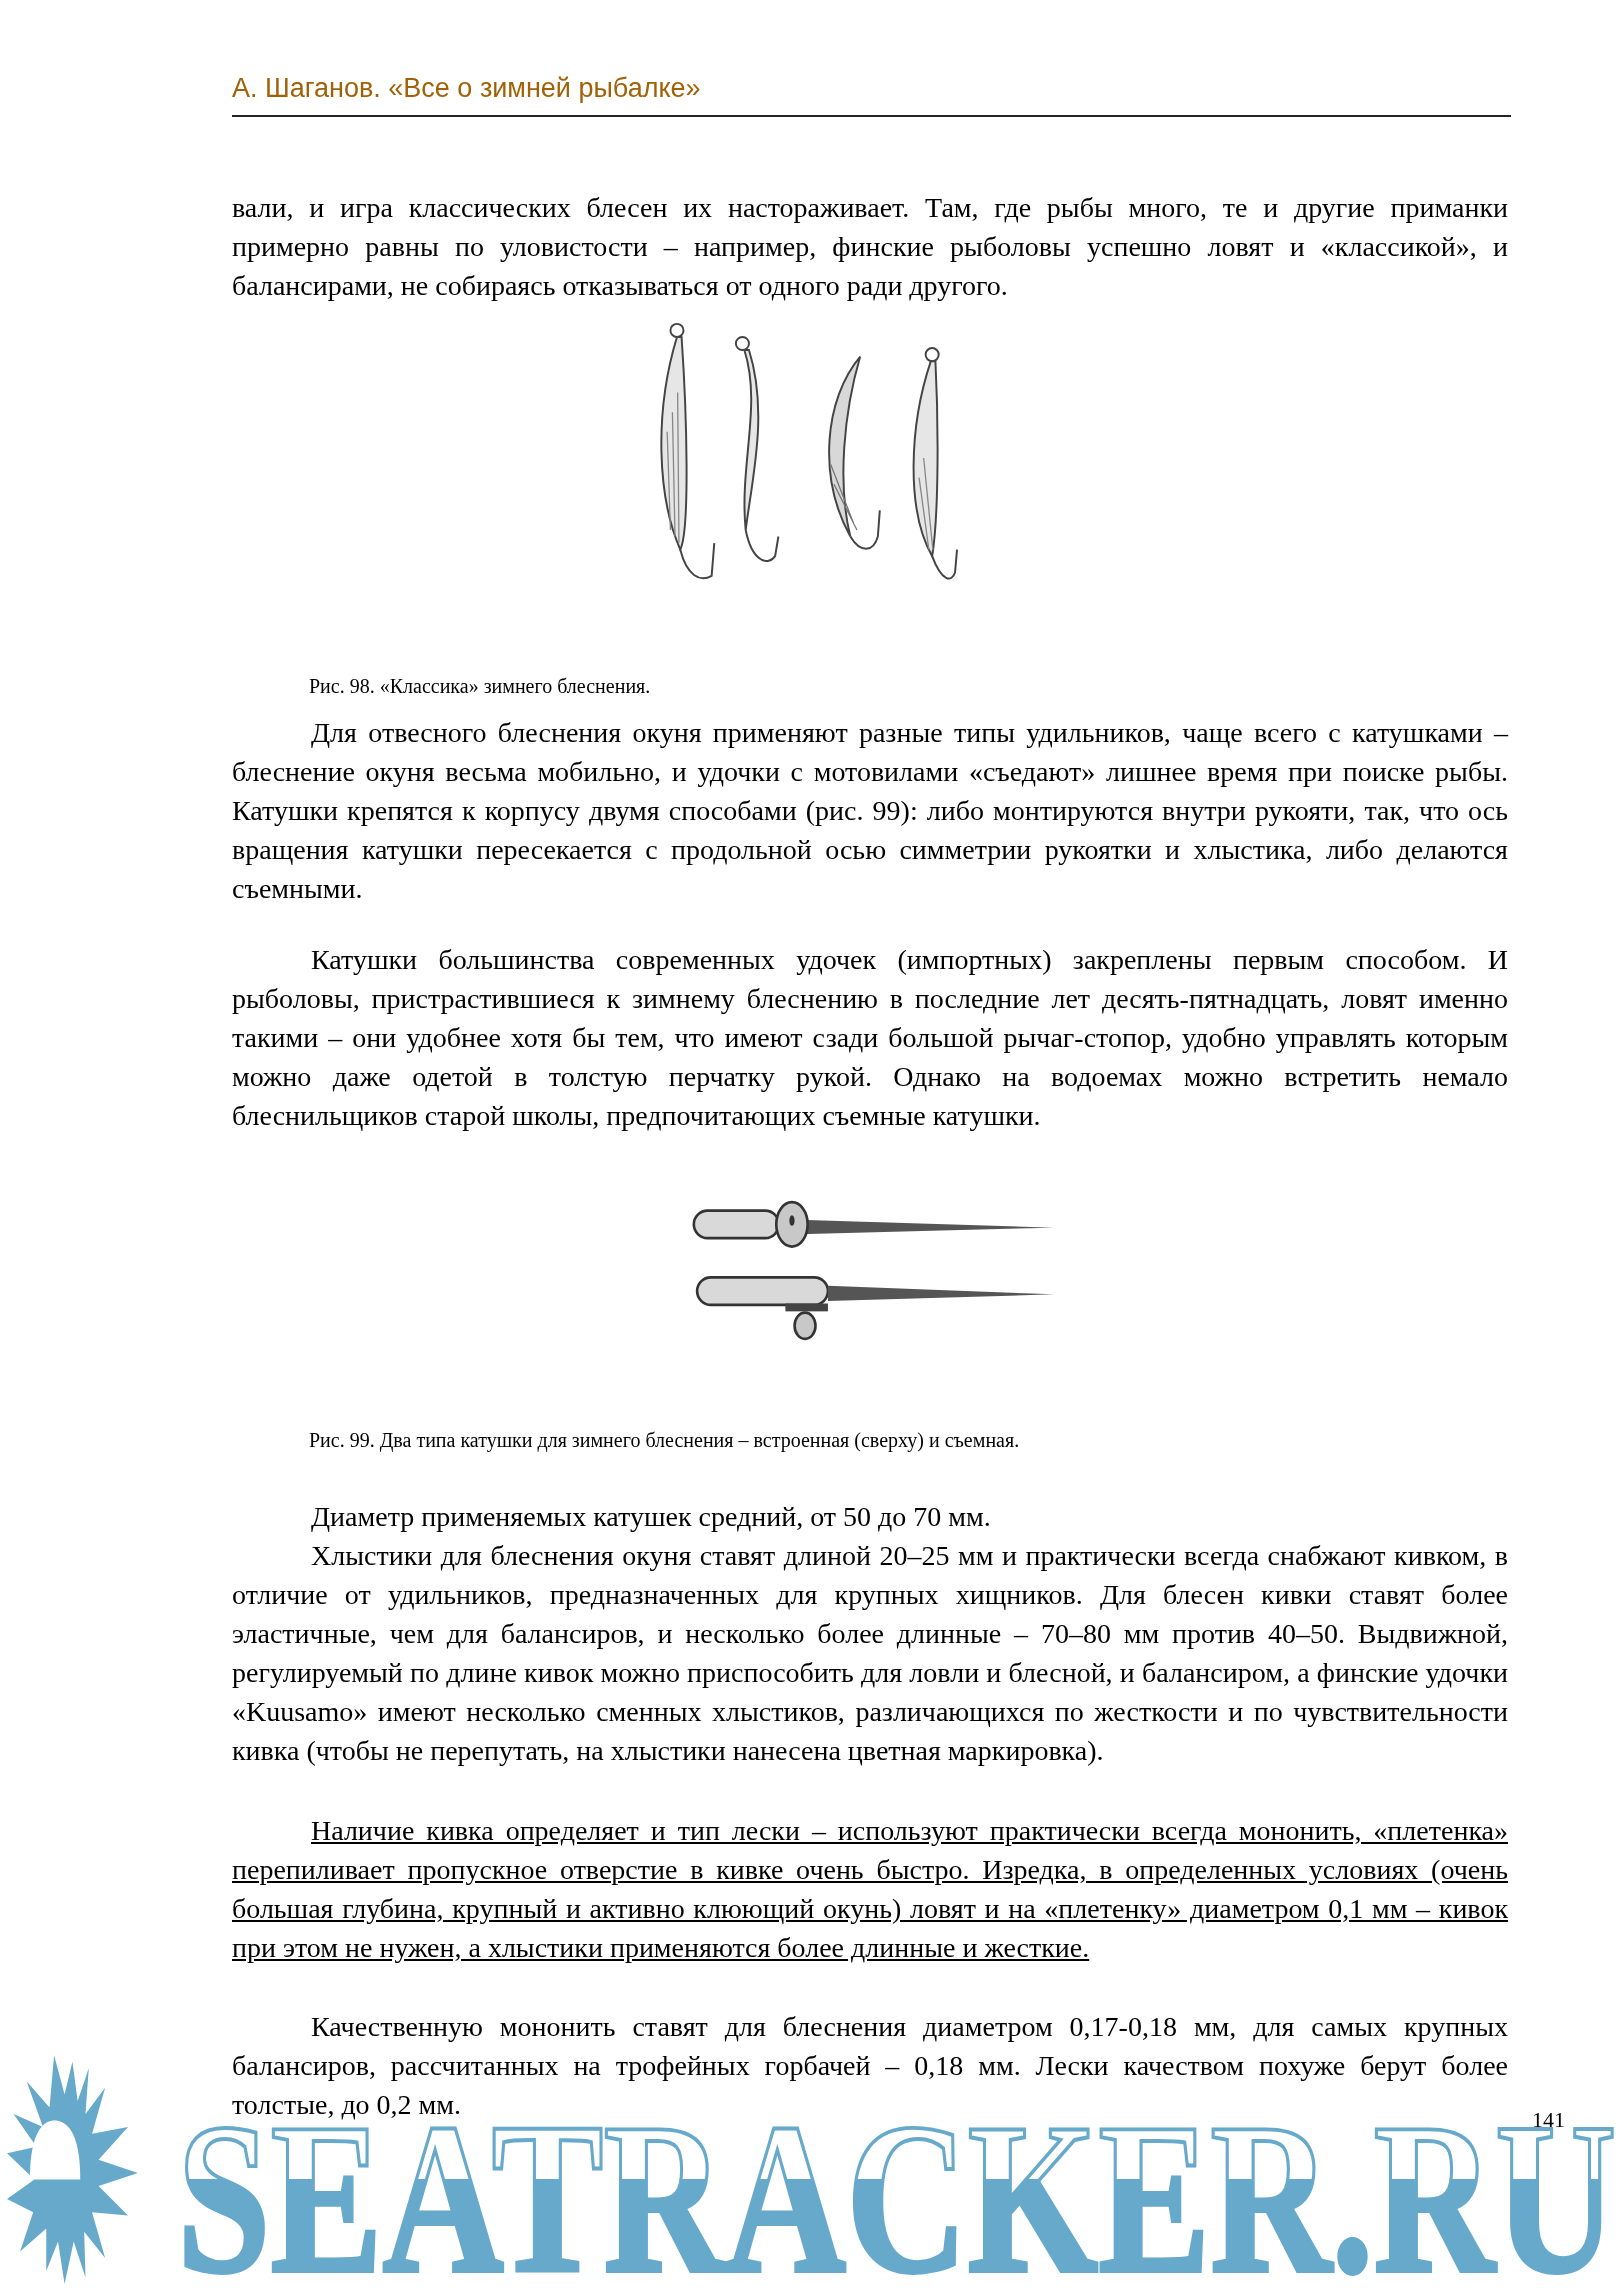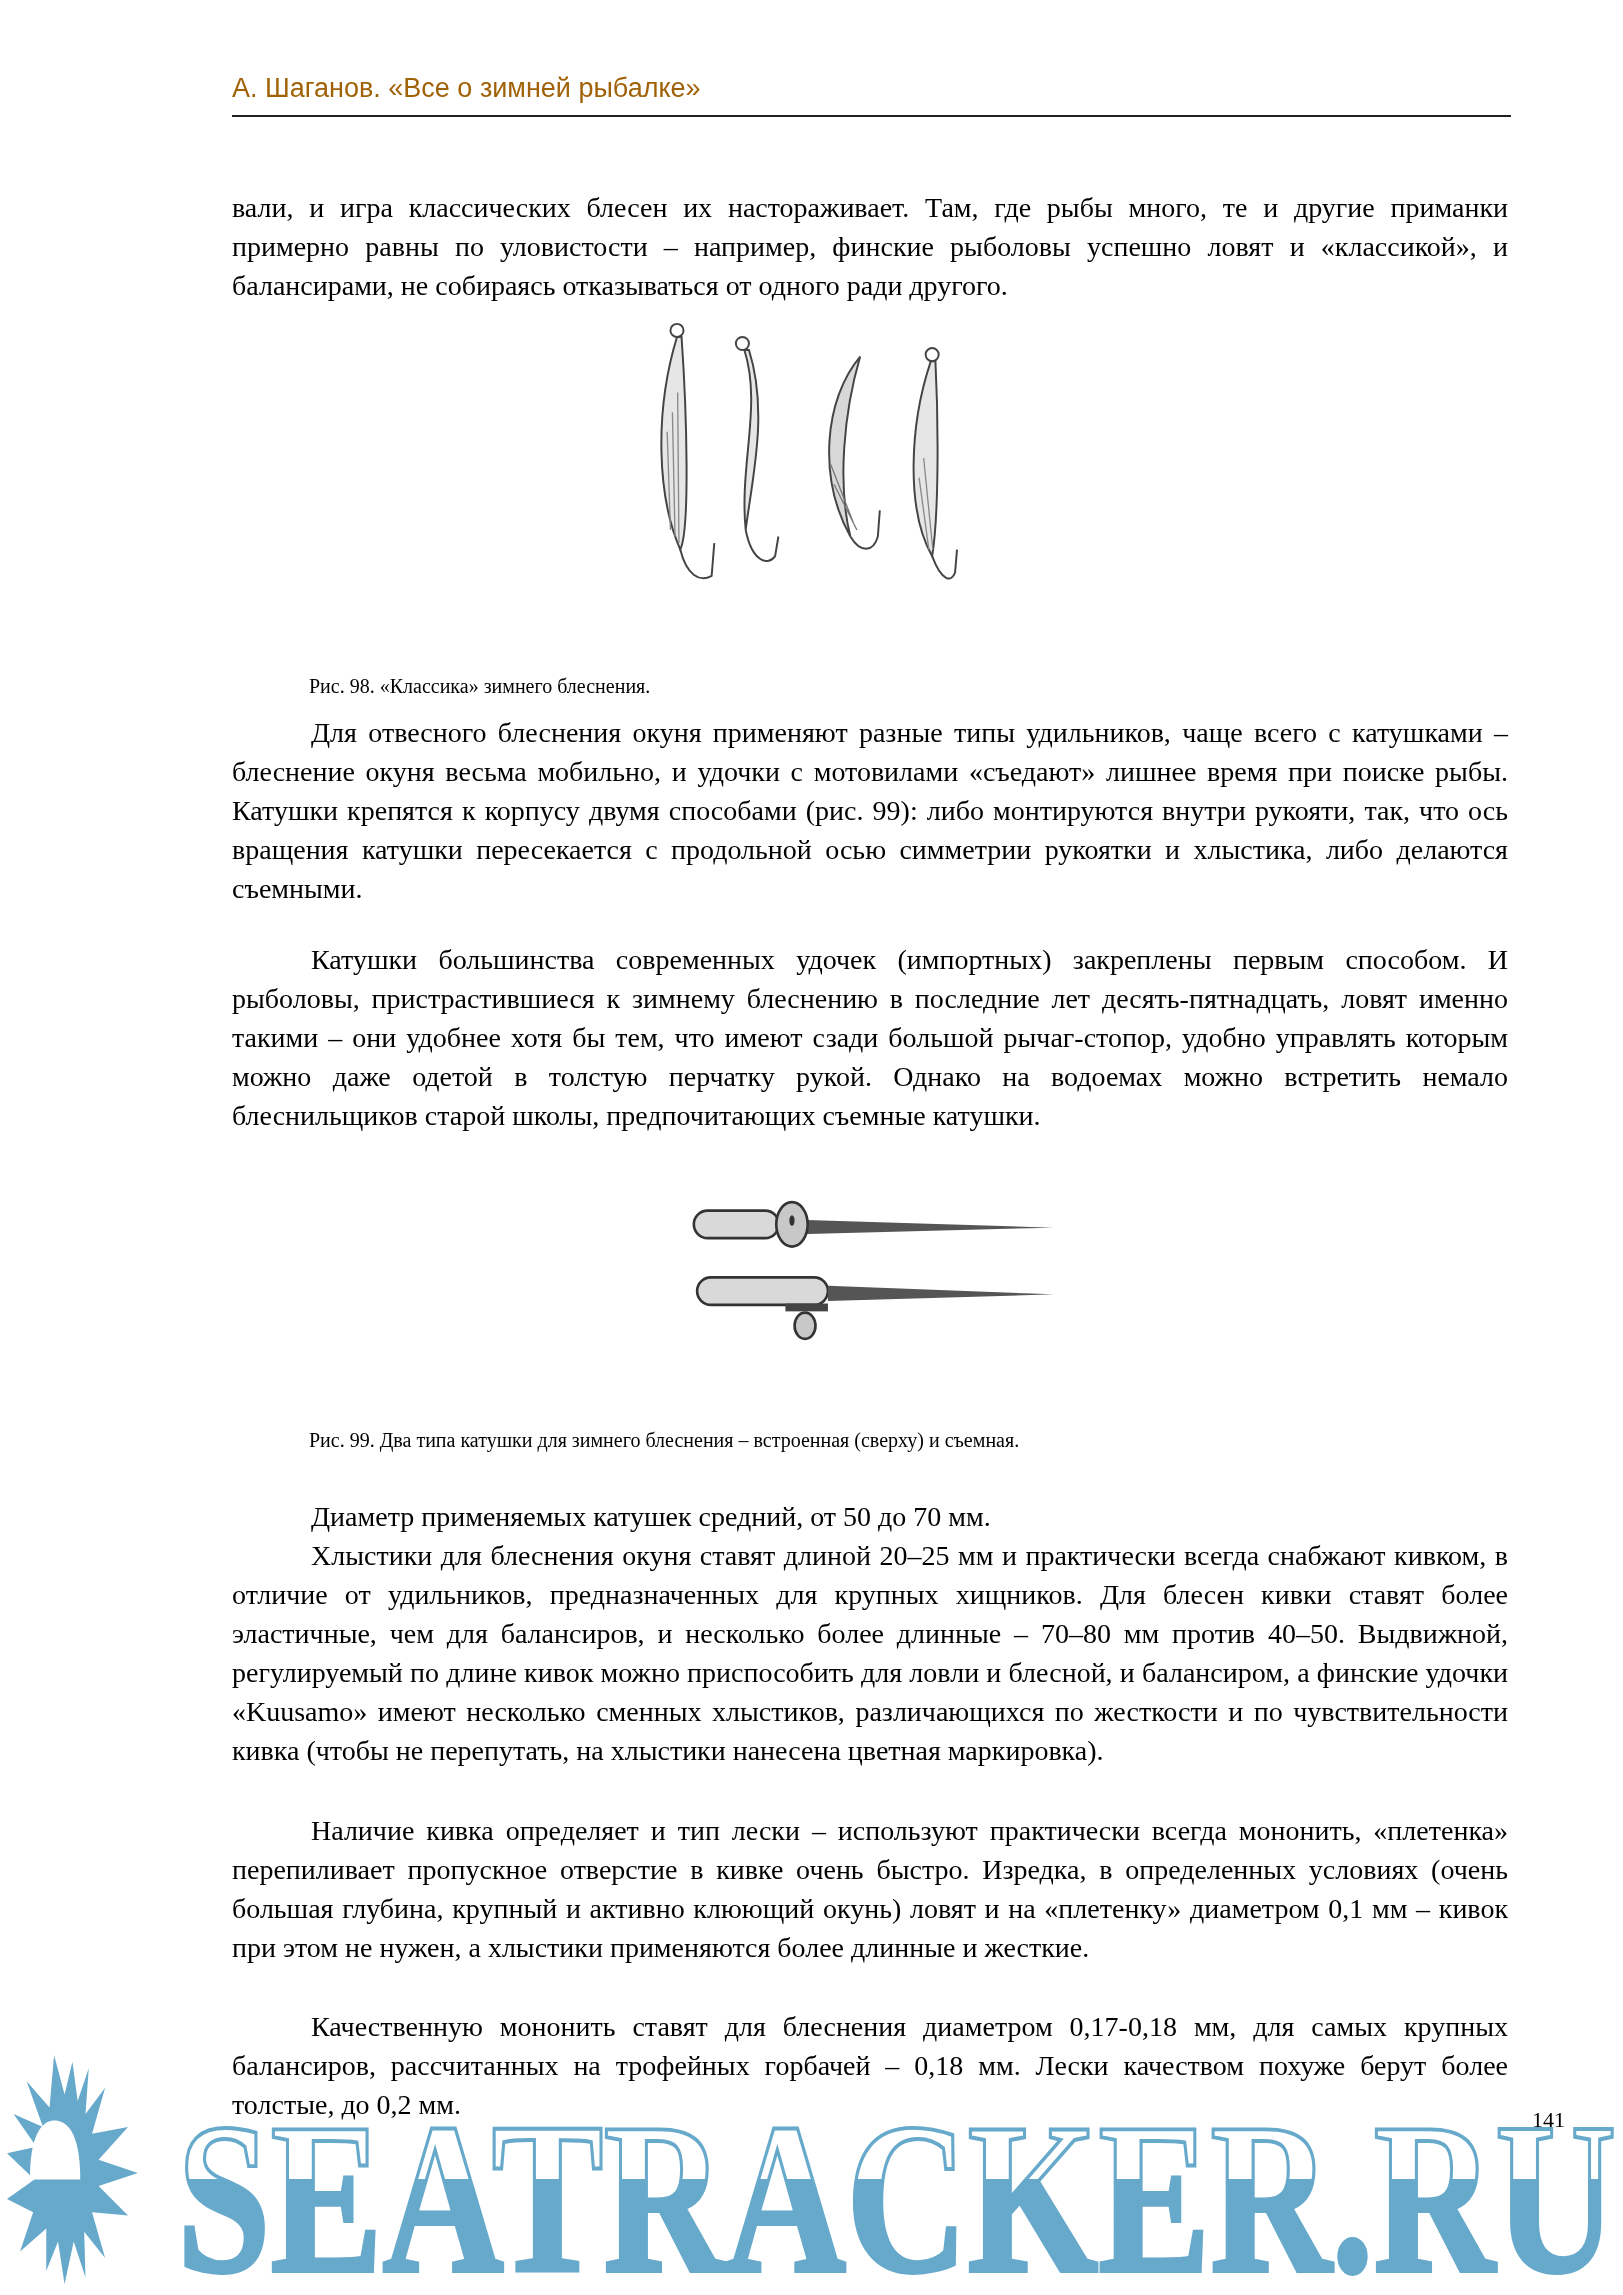--- a/index.html
+++ b/index.html
@@ -91,21 +91,21 @@
 <div class="caption" style="top:1421px;text-align:right;">Рис. 99. Два типа катушки для зимнего блеснения – встроенная (сверху) и съемная.</div>
 
 <div class="block" style="top:1497px;">
   <p class="indent">Диаметр применяемых катушек средний, от 50 до 70 мм.</p>
 </div>
 
 <div class="block" style="top:1536px;">
   <p class="indent">Хлыстики для блеснения окуня ставят длиной 20–25 мм и практически всегда снабжают кивком, в отличие от удильников, предназначенных для крупных хищников. Для блесен кивки ставят более эластичные, чем для балансиров, и несколько более длинные – 70–80 мм против 40–50. Выдвижной, регулируемый по длине кивок можно приспособить для ловли и блесной, и балансиром, а финские удочки «Kuusamo» имеют несколько сменных хлыстиков, различающихся по жесткости и по чувствительности кивка (чтобы не перепутать, на хлыстики нанесена цветная маркировка).</p>
 </div>
 
-<div class="block" style="top:1811px;">
+<div class="block" style="top:1811px;text-decoration:underline;">
   <p class="indent">Наличие кивка определяет и тип лески – используют практически всегда мононить, «плетенка» перепиливает пропускное отверстие в кивке очень быстро. Изредка, в определенных условиях (очень большая глубина, крупный и активно клюющий окунь) ловят и на «плетенку» диаметром 0,1 мм – кивок при этом не нужен, а хлыстики применяются более длинные и жесткие.</p>
 </div>
 
 <div class="block" style="top:2007px;">
   <p class="indent">Качественную мононить ставят для блеснения диаметром 0,17-0,18 мм, для самых крупных балансиров, рассчитанных на трофейных горбачей – 0,18 мм. Лески качеством похуже берут более толстые, до 0,2 мм.</p>
 </div>
 
 <div class="watermark">
   <svg width="1623" height="241" viewBox="0 0 2481 368">
     <defs>

